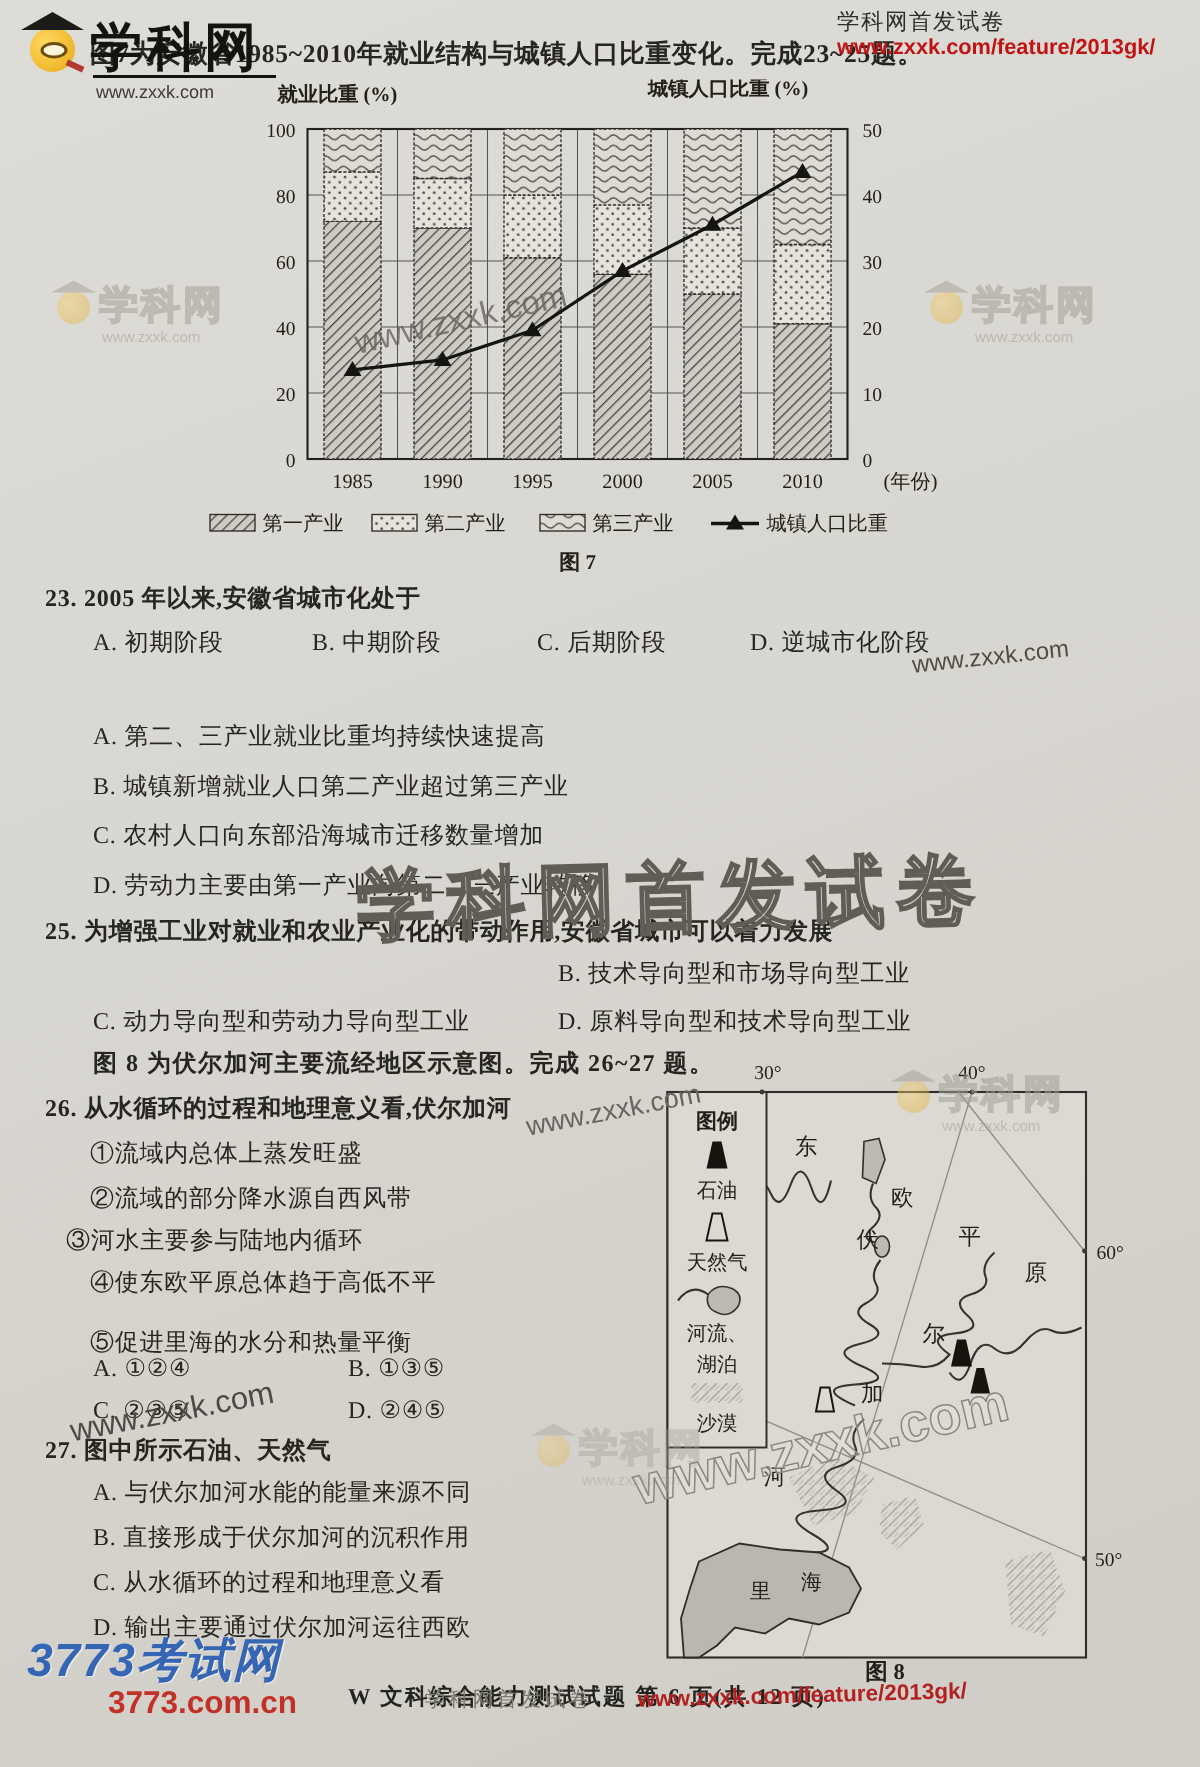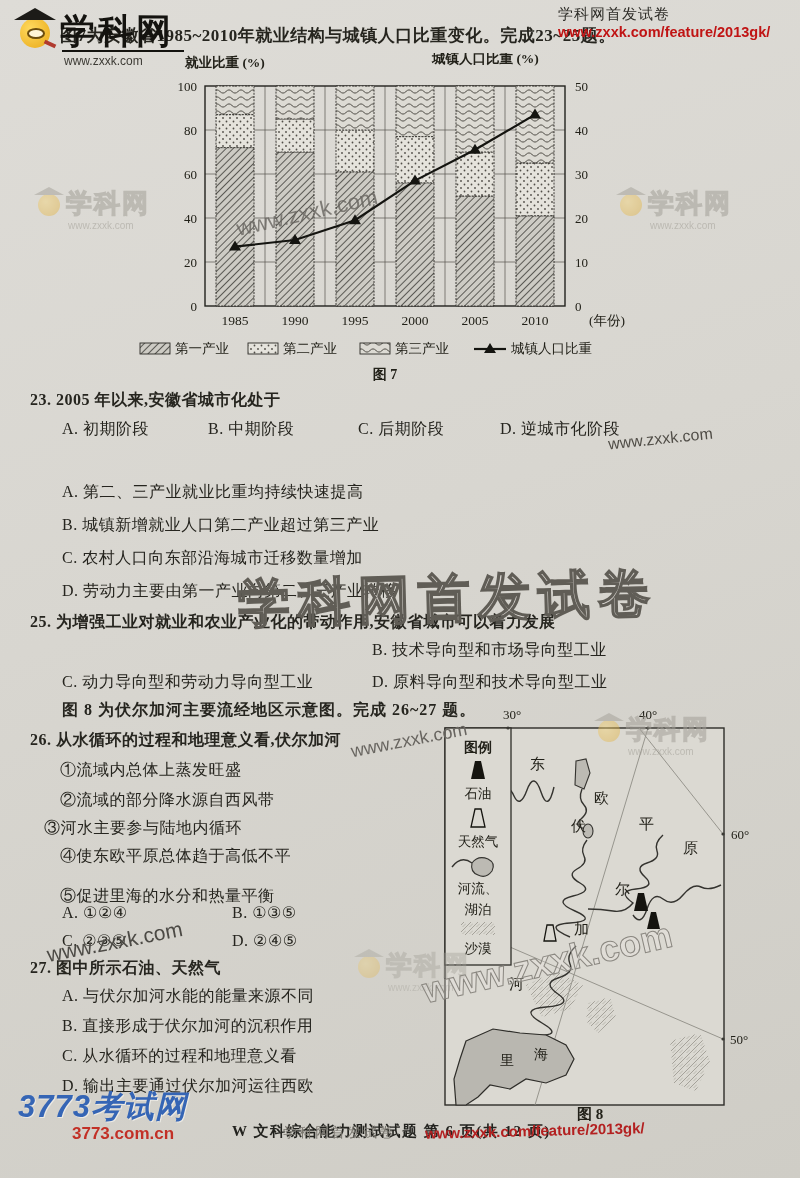--- a/index.html
+++ b/index.html
@@ -38,21 +38,21 @@
     font-size:26px;letter-spacing:2px;color:transparent;-webkit-text-stroke:1.2px #a3a098;}
   .wm-logo .u{position:absolute;left:30px;top:34px;font-family:"Liberation Sans",sans-serif;
     font-size:10px;color:#a3a098;}
   .wm-url{font-family:"Liberation Sans",sans-serif;color:#686560;z-index:3;white-space:nowrap;}
   .wm-big{font-family:"Liberation Sans",sans-serif;font-weight:bold;white-space:nowrap;z-index:4;
     color:rgba(220,218,212,.15);-webkit-text-stroke:1.5px #605d56;letter-spacing:8px;}
   .wm-out{color:rgba(235,233,227,.3);-webkit-text-stroke:1px #8a8780;font-weight:bold;}
   
   .f-site{left:18px;top:1086px;font-family:"Liberation Sans",sans-serif;font-weight:bold;font-style:italic;
     font-size:31px;color:#3565b5;letter-spacing:1px;text-shadow:1px 1px 0 #eceae4;}
-  .f-siteurl{left:72px;top:1124px;font-family:"Liberation Sans",sans-serif;font-weight:bold;font-size:17px;color:#c23026;}
+  .f-siteurl{left:72px;top:1124px;font-family:"Liberation Sans",sans-serif;font-weight:bold;font-size:21px;color:#c23026;}
   .f-page{left:232px;top:1122px;font-size:15px;letter-spacing:1.5px;color:#23231f;font-weight:600;}
   .f-wm1{left:283px;top:1124px;font-size:14px;color:#7a776f;letter-spacing:2px;z-index:3;}
   .f-wm2{left:425px;top:1122px;font-family:"Liberation Sans",sans-serif;font-size:15px;font-weight:bold;
     color:#b32020;transform:rotate(-1.5deg);z-index:4;}
   svg text{font-family:"Liberation Serif","DejaVu Serif",serif;fill:#222119;}
 </style>
 </head>
 <body>
 
 <div class="page">

